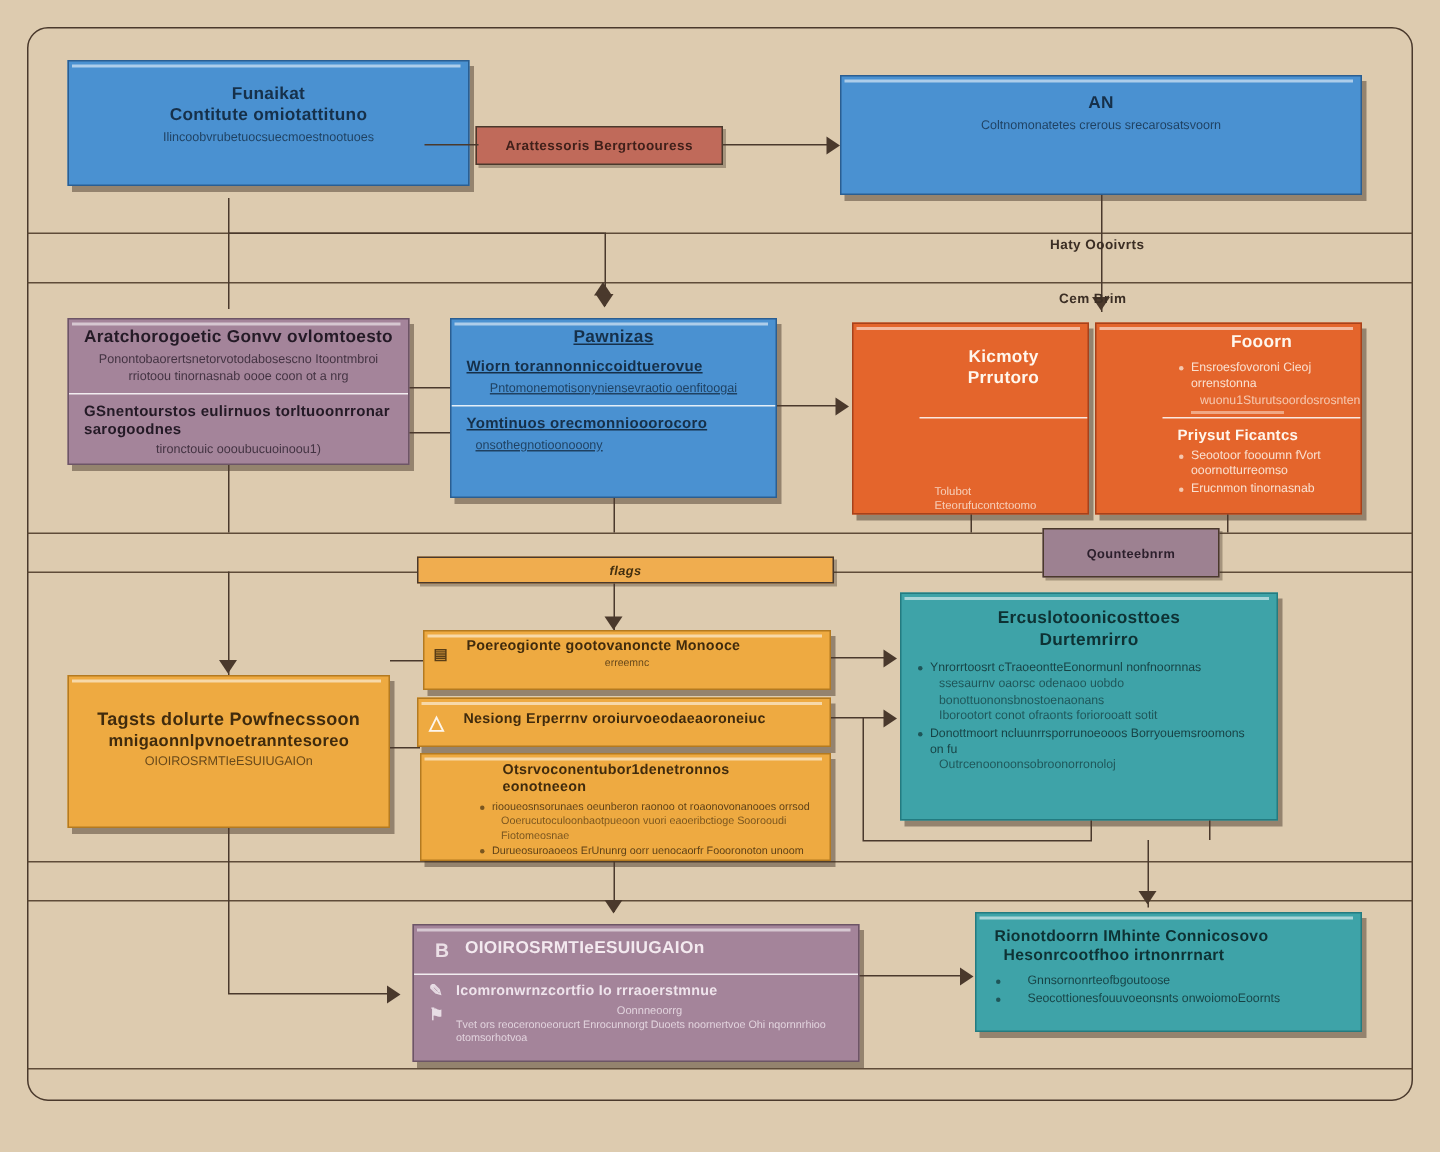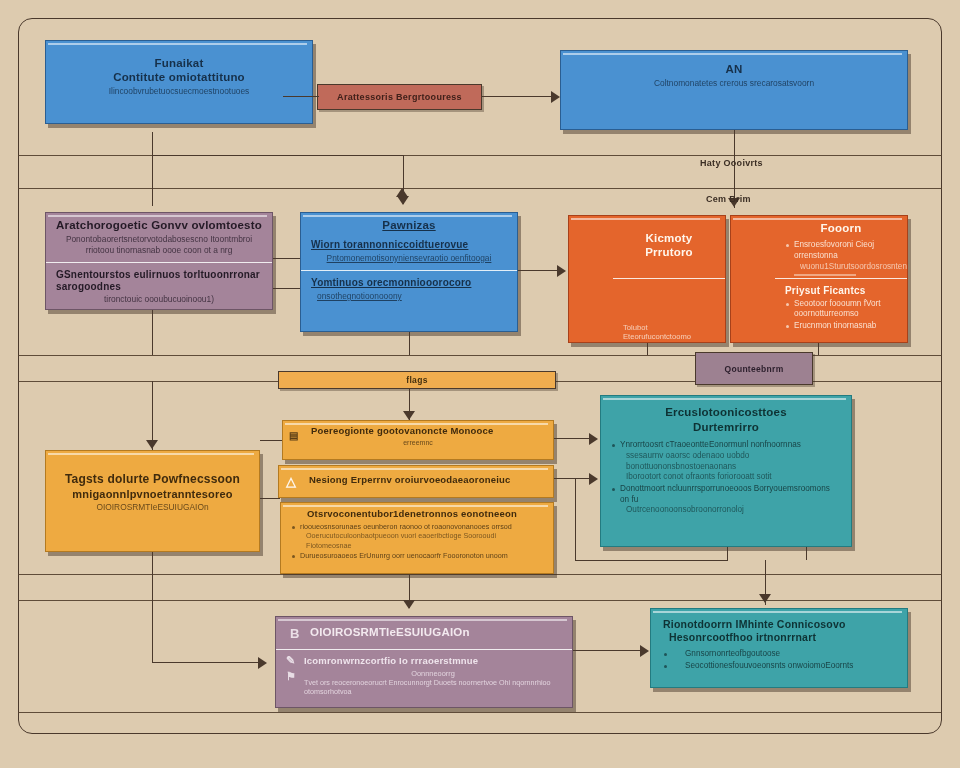--- a/index.html
+++ b/index.html
@@ -216,21 +216,21 @@
   <div class="ln lnh" style="left:273px;top:288px;width:27px;"></div>
   <div class="ln lnh" style="left:518px;top:270px;width:42px;"></div>
   <div class="arw right" style="left:557px;top:265px;"></div>
   <div class="ln lnv" style="left:152px;top:310px;height:45px;"></div>
   <div class="ln lnv" style="left:409px;top:332px;height:23px;"></div>
   <div class="ln lnv" style="left:647px;top:343px;height:12px;"></div>
   <div class="ln lnv" style="left:818px;top:343px;height:12px;"></div>
 
   <div class="pill mauvep" style="left:695px;top:352px;width:118px;height:33px;font-size:8.5px;">Qounteebnrm</div>
 
-  <div class="pill amberp" style="left:278px;top:371px;width:278px;height:18px;font-size:8.5px;">flags</div>
+  <div class="pill amberp" style="left:278px;top:371px;width:278px;height:18px;font-size:8.5px;font-style:italic;">flags</div>
 
   <div class="node amber" style="left:45px;top:450px;width:215px;height:102px;">
     <div class="hi"></div>
     <div class="sec" style="padding-top:22px;">
       <div class="ttl" style="font-size:12px;">Tagsts dolurte Powfnecssoon</div>
       <div class="ttl" style="font-size:11px;margin-top:-1px;">mnigaonnlpvnoetranntesoreo</div>
       <div class="sub">OIOIROSRMTIeESUIUGAIOn</div>
     </div>
   </div>
 
@@ -246,21 +246,21 @@
   <div class="node amber" style="left:278px;top:465px;width:276px;height:33px;">
     <div class="hi"></div>
     <div class="sec" style="padding-top:9px;">
       <div class="ttl left" style="font-size:9.5px;padding-left:20px;">Nesiong Erperrnv oroiurvoeodaeaoroneiuc</div>
     </div>
     <span class="gly" style="left:7px;top:8px;font-size:13px;color:#fff;">△</span>
   </div>
 
   <div class="node amber" style="left:280px;top:502px;width:274px;height:72px;">
     <div class="hi"></div>
-    <div class="sec" style="padding-top:6px;">
+    <div class="sec" style="padding-top:6px;margin-left:28px;">
       <div class="ttl left" style="font-size:9.5px;padding-left:16px;">Otsrvoconentubor1denetronnos eonotneeon</div>
       <div class="li" style="font-size:7.2px;">
         <span>riooueosnsorunaes oeunberon raonoo ot roaonovonanooes orrsod</span>
         <span class="sl">Ooerucutoculoonbaotpueoon vuori eaoeribctioge Soorooudi Fiotomeosnae</span>
       </div>
       <div class="li" style="font-size:7.2px;">Durueosuroaoeos ErUnunrg oorr uenocaorfr Foooronoton unoom</div>
     </div>
   </div>
 
   <div class="node teal" style="left:600px;top:395px;width:252px;height:152px;">

